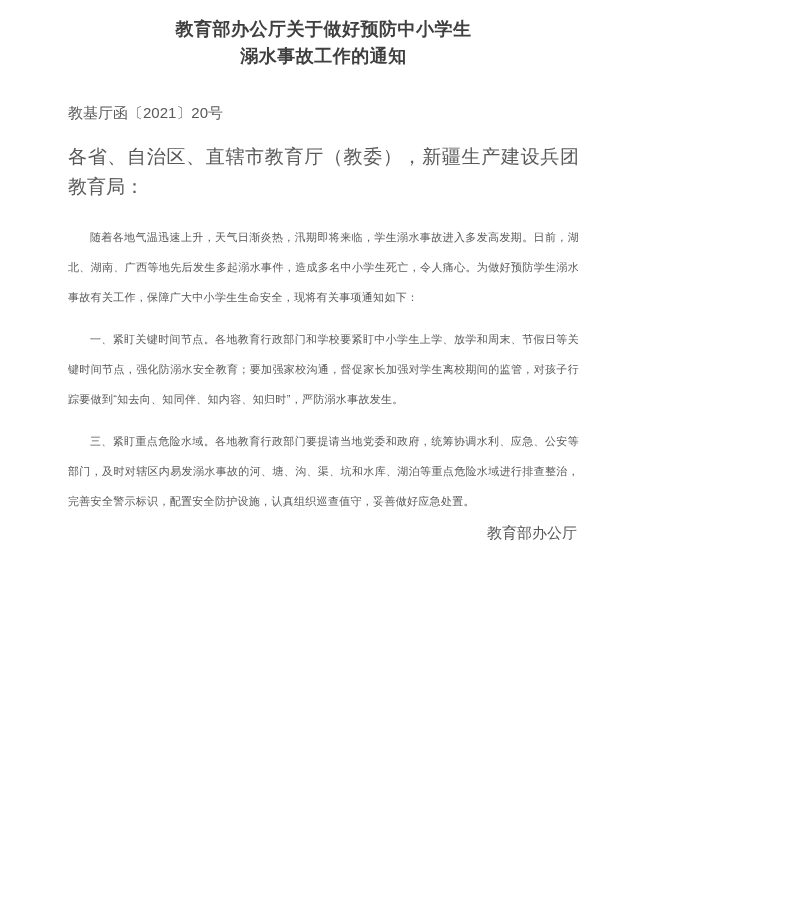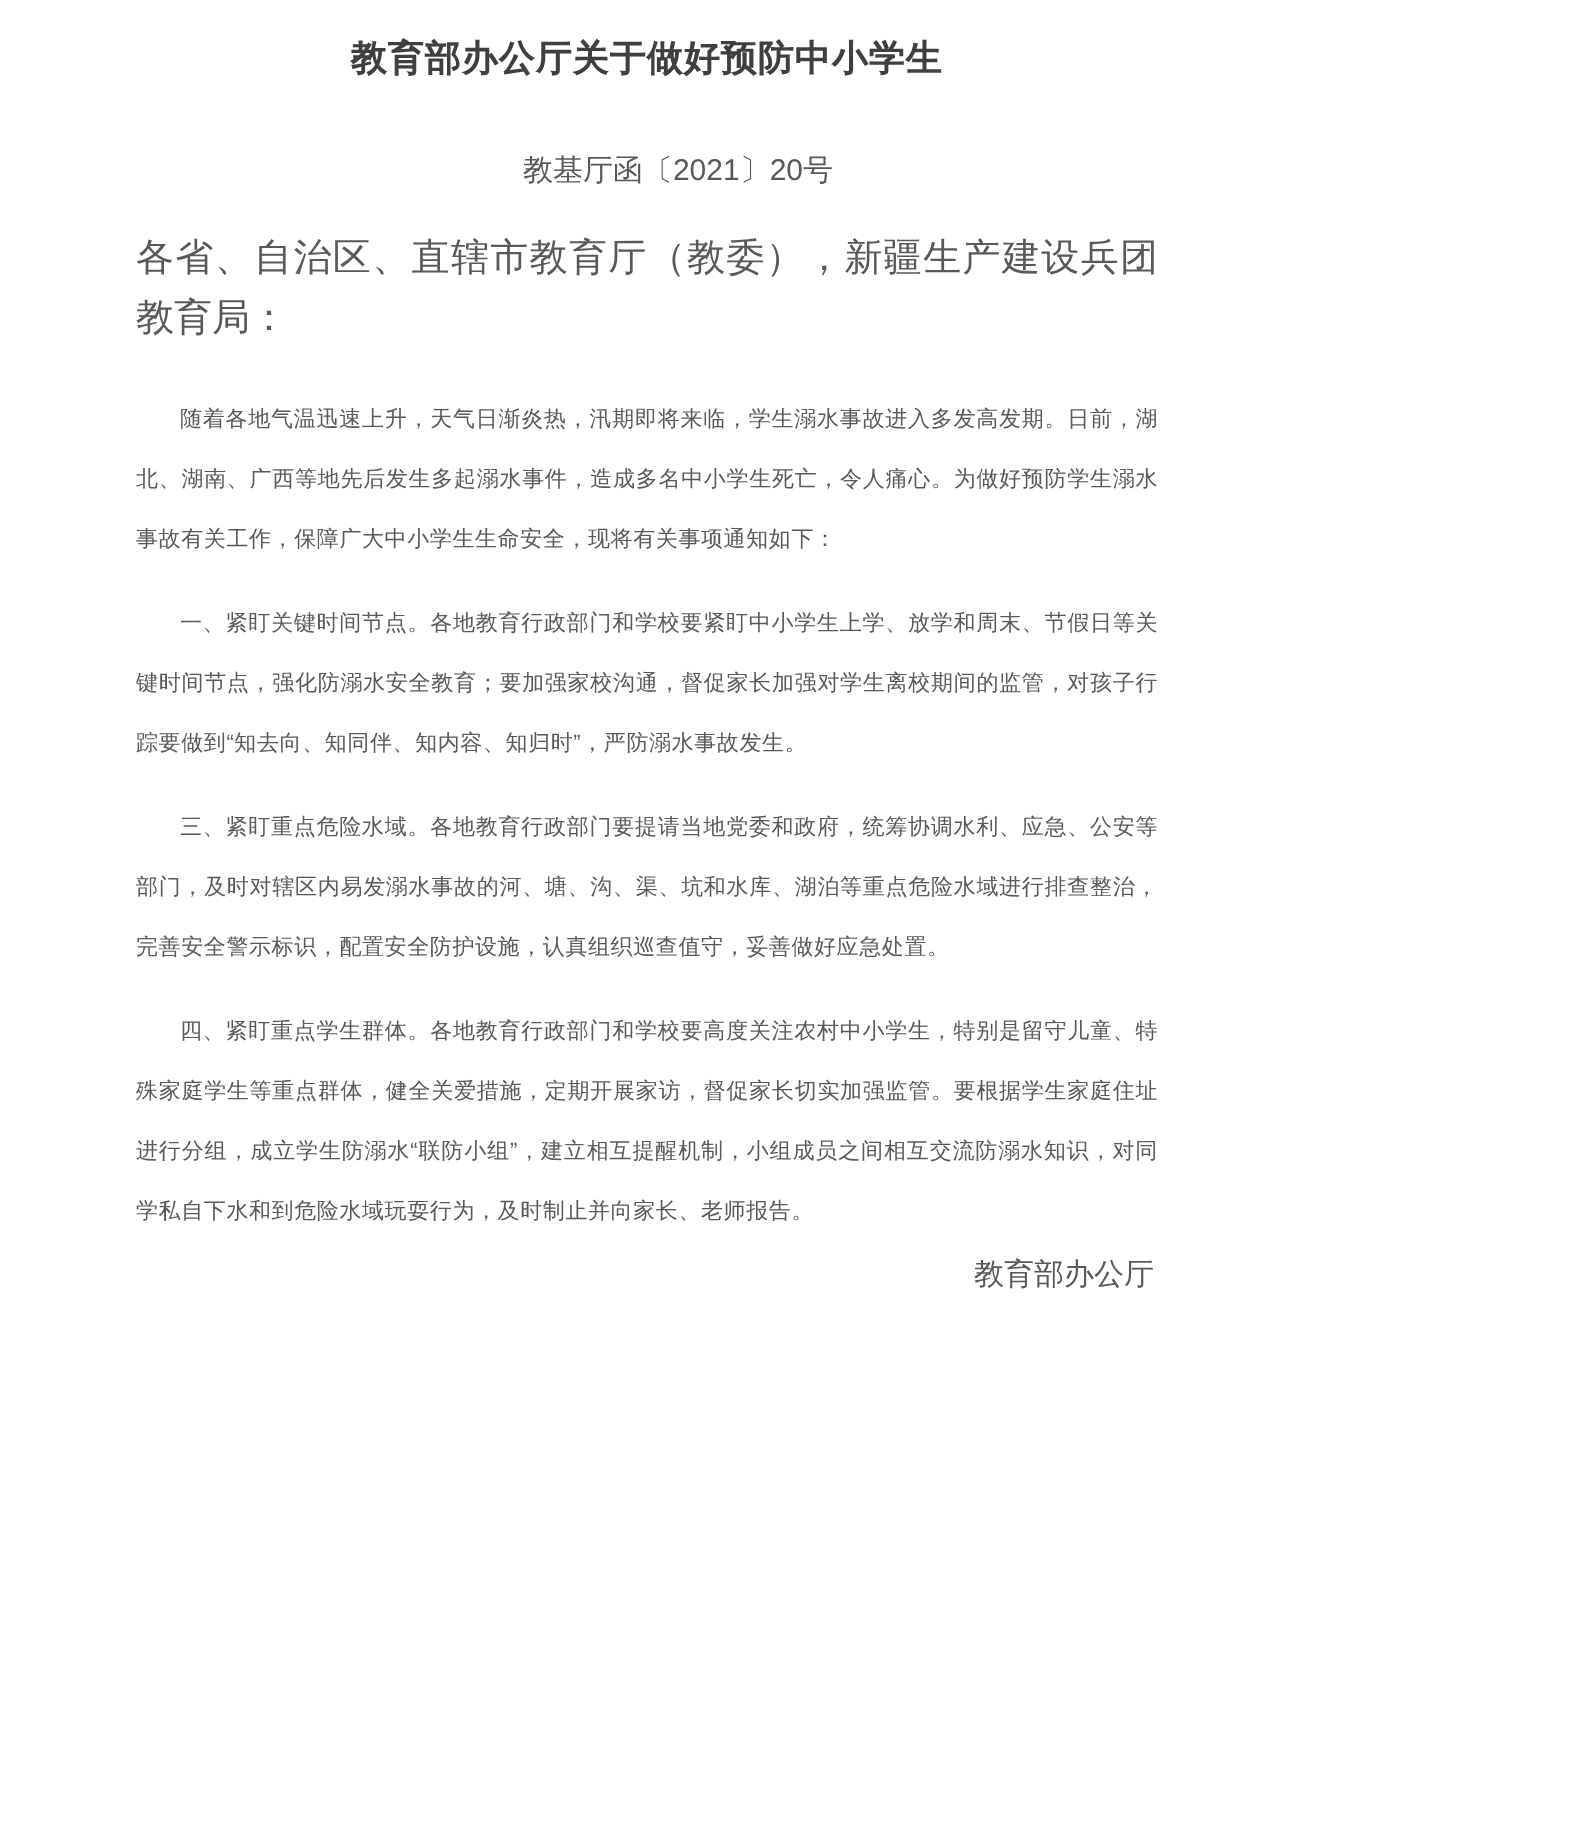--- a/index.html
+++ b/index.html
@@ -25,21 +25,21 @@
   .doc-title {
     text-align: center;
     font-size: 18px;
     line-height: 27px;
     font-weight: bold;
     color: #3f3f3f;
     letter-spacing: 0.5px;
     margin: 0;
   }
   .doc-number {
-    text-align: center;
+    text-align: left;
     font-size: 15px;
     line-height: 30px;
     color: #595959;
     margin-top: 28px;
     margin-right: -31px;
   }
   .salutation {
     font-size: 19px;
     line-height: 30px;
     color: #595959;
@@ -68,29 +68,29 @@
     padding-right: 2px;
   }
 </style>
 </head>
 <body>
 
 <div class="page">
 
   <h1 class="doc-title">
     <div>教育部办公厅关于做好预防中小学生</div>
+    <div>溺水事故工作的通知</div>
   </h1>
 
   <div class="doc-number">教基厅函〔2021〕20号</div>
 
   <p class="salutation">各省、自治区、直辖市教育厅（教委），新疆生产建设兵团教育局：</p>
 
   <p class="para intro">随着各地气温迅速上升，天气日渐炎热，汛期即将来临，学生溺水事故进入多发高发期。日前，湖北、湖南、广西等地先后发生多起溺水事件，造成多名中小学生死亡，令人痛心。为做好预防学生溺水事故有关工作，保障广大中小学生生命安全，现将有关事项通知如下：</p>
   <p class="para">一、紧盯关键时间节点。各地教育行政部门和学校要紧盯中小学生上学、放学和周末、节假日等关键时间节点，强化防溺水安全教育；要加强家校沟通，督促家长加强对学生离校期间的监管，对孩子行踪要做到“知去向、知同伴、知内容、知归时”，严防溺水事故发生。</p>
   <p class="para">三、紧盯重点危险水域。各地教育行政部门要提请当地党委和政府，统筹协调水利、应急、公安等部门，及时对辖区内易发溺水事故的河、塘、沟、渠、坑和水库、湖泊等重点危险水域进行排查整治，完善安全警示标识，配置安全防护设施，认真组织巡查值守，妥善做好应急处置。</p>
-  <p class="para">四、紧盯重点学生群体。各地教育行政部门和学校要高度关注农村中小学生，特别是留守儿童、特殊家庭学生等重点群体，健全关爱措施，定期开展家访，督促家长切实加强监管。要根据学生家庭住址进行分组，成立学生防溺水“联防小组”，建立相互提醒机制，小组成员之间相互交流防溺水知识，对同学私自下水和到危险水域玩耍行为，及时制止并向家长、老师报告。</p>
 
   <div class="signature-block">
     <div class="signature-org">教育部办公厅</div>
 
   </div>
 
 </div>
 
 </body></html>

